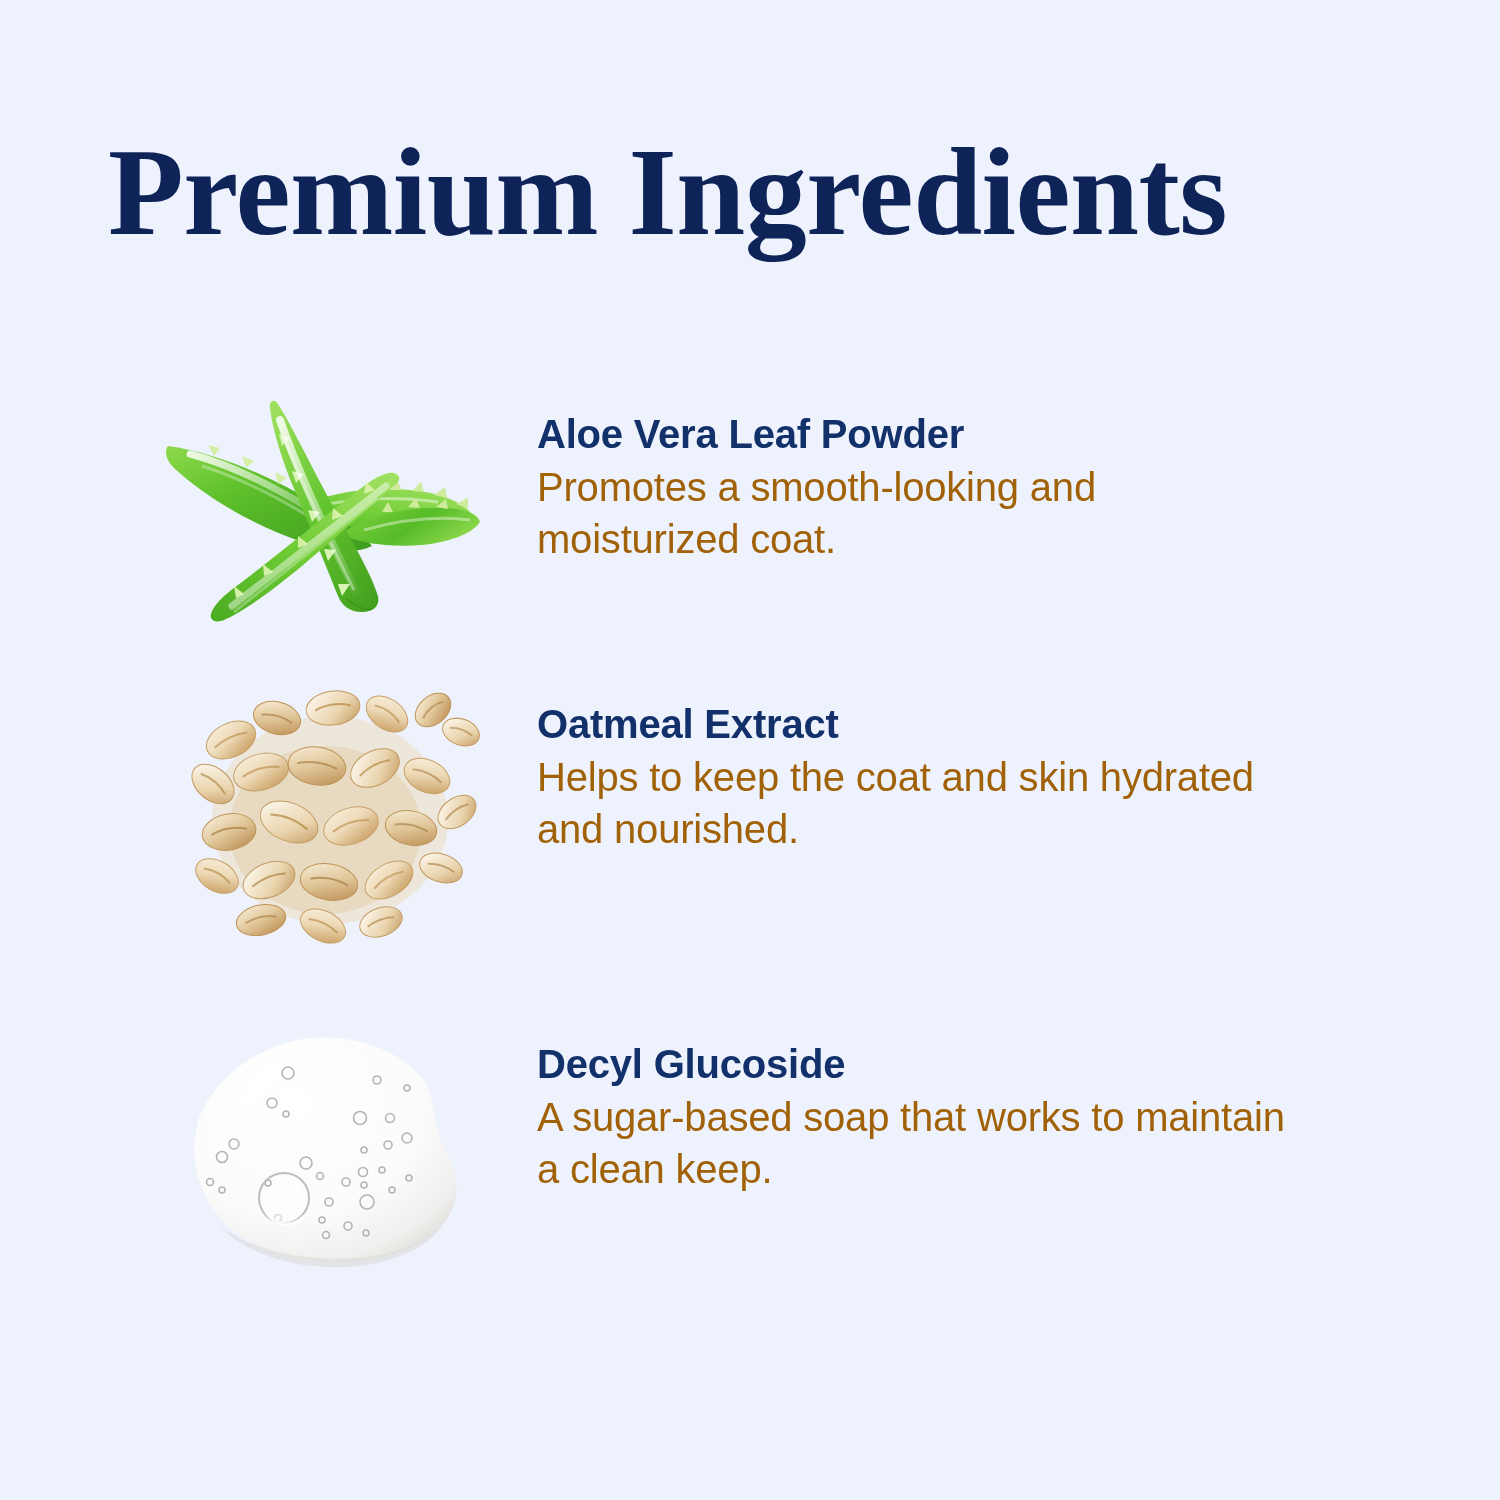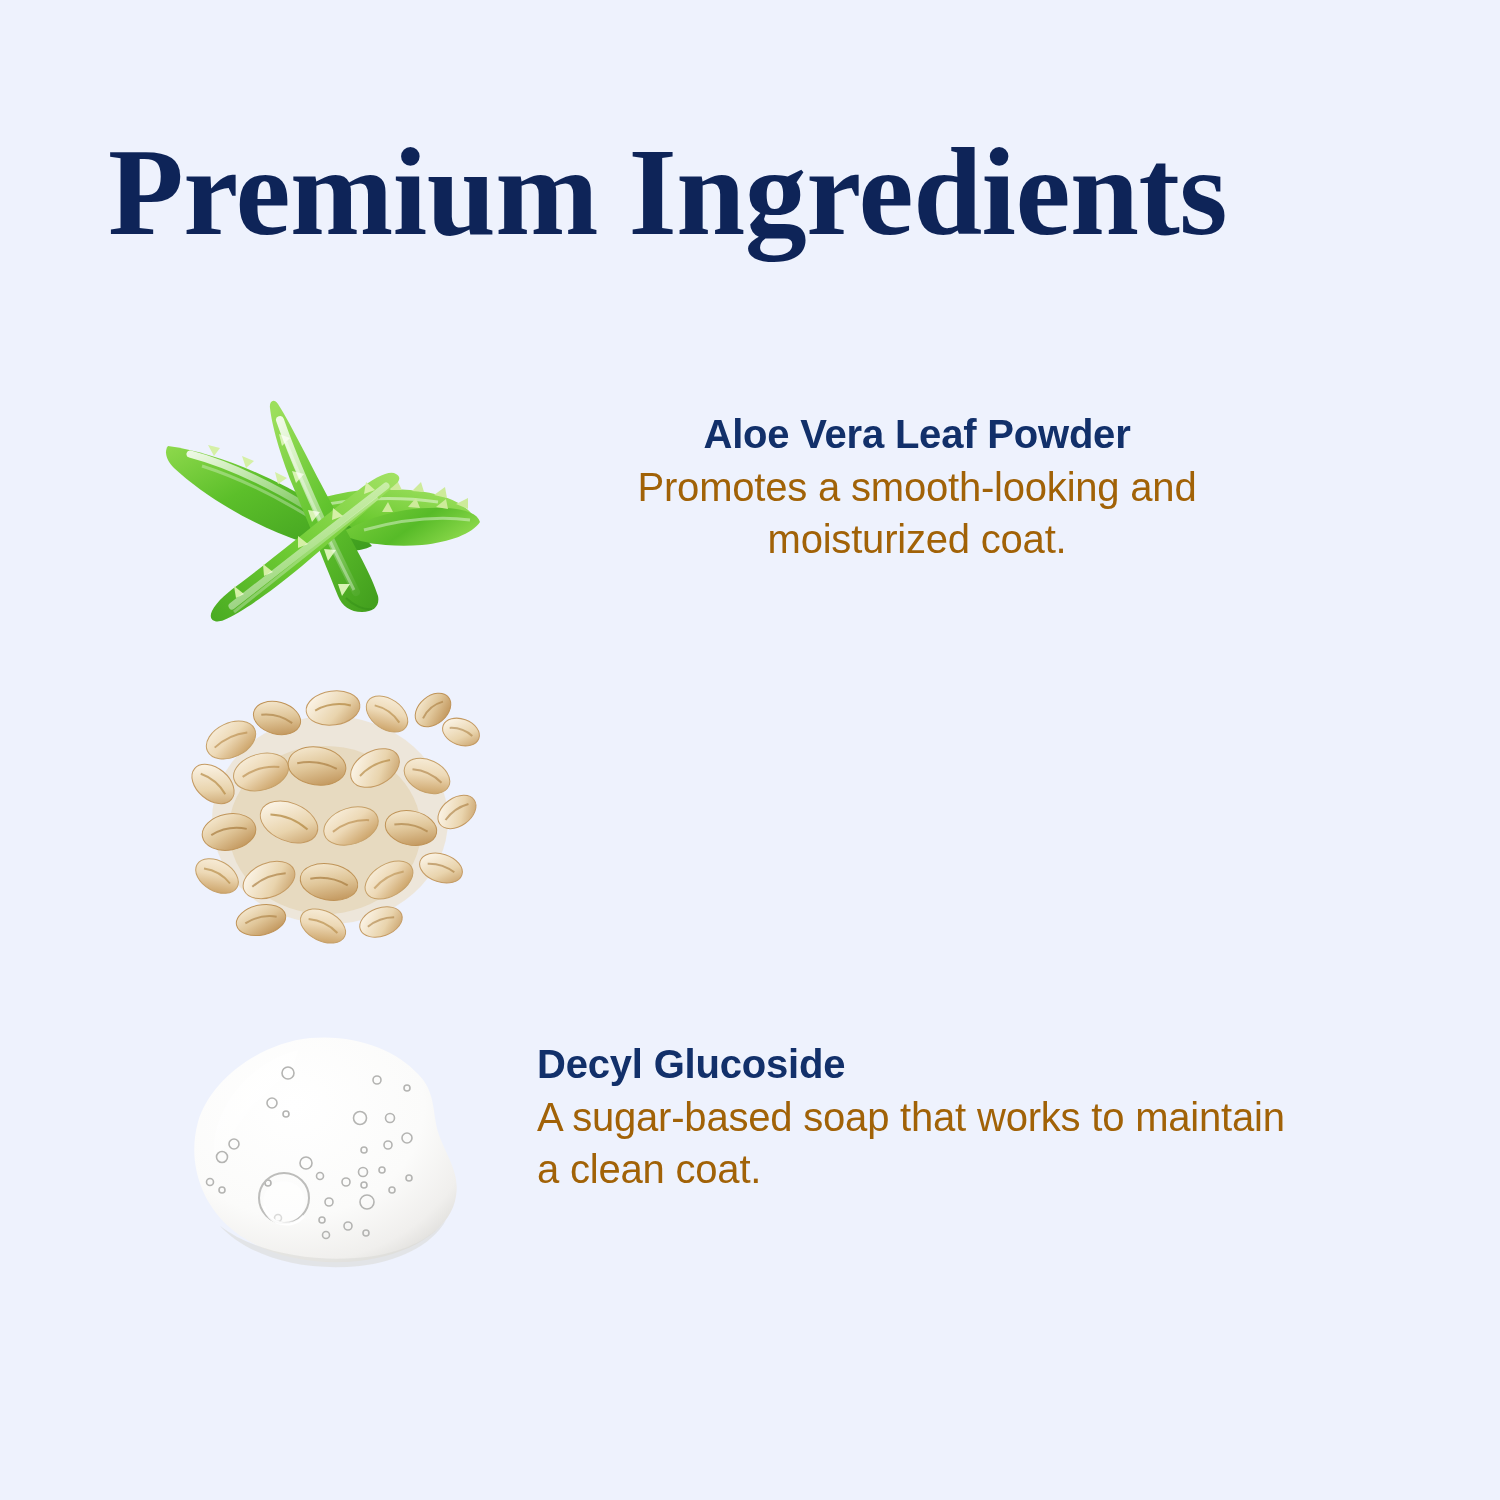--- a/index.html
+++ b/index.html
@@ -35,21 +35,21 @@
     white-space: nowrap;
   }
 
   
   .row {
     position: absolute;
     left: 0;
     width: 1500px;
     height: 290px;
   }
-  .row-1 { top: 390px; text-align: center; }
+  .row-1 { top: 390px; }
   .row-2 { top: 680px; }
   .row-3 { top: 1020px; padding-left: 32px; }
 
   .art {
     position: absolute;
     left: 150px;
     top: 0;
     width: 330px;
     height: 250px;
   }
@@ -303,20 +303,24 @@
             <path d="M-16 0 q16 -6 32 0" stroke="#b2863f" stroke-width="2" fill="none" opacity="0.6"></path>
           </g>
           <g transform="translate(216,242) rotate(-20)">
             <ellipse rx="22" ry="14" fill="url(#flakeC)" stroke="#c49a62" stroke-width="1"></ellipse>
             <path d="M-14 0 q14 -5 28 0" stroke="#a87c3e" stroke-width="2" fill="none" opacity="0.58"></path>
           </g>
         </g>
       </svg>
     </div>
 
+    <div class="copy">
+      <p class="ing-name">Oatmeal Extract</p>
+      <p class="ing-desc">Helps to keep the coat and skin hydrated and nourished.</p>
+    </div>
   </div>
 
   <div class="row row-3">
     <div class="art" style="left:160px; top:10px; width:320px; height:240px;">
       <svg viewBox="0 0 320 240" width="320" height="240" aria-hidden="true">
         <defs>
           <radialGradient id="gelG" cx="0.38" cy="0.3" r="0.8">
             <stop offset="0%" stop-color="#ffffff"></stop>
             <stop offset="62%" stop-color="#fbfbfa"></stop>
             <stop offset="88%" stop-color="#f0efed"></stop>
@@ -375,17 +379,17 @@
           <path d="M104 176 a23 23 0 0 0 40 10" stroke="#ffffff" stroke-width="3" fill="none" opacity="0.9"></path>
         </g>
 
         <path d="M60 196 C96 224 160 234 214 226 C246 221 272 208 286 190
                  C272 216 236 232 200 236 C140 242 88 226 60 196 Z" fill="#d9d8d5" opacity="0.55"></path>
       </svg>
     </div>
 
     <div class="copy">
       <p class="ing-name">Decyl Glucoside</p>
-      <p class="ing-desc">A sugar-based soap that works to maintain a clean coat.</p>
+      <p class="ing-desc">A sugar-based soap that works to maintain a clean keep.</p>
     </div>
   </div>
 
 </div>
 
 </body></html>

